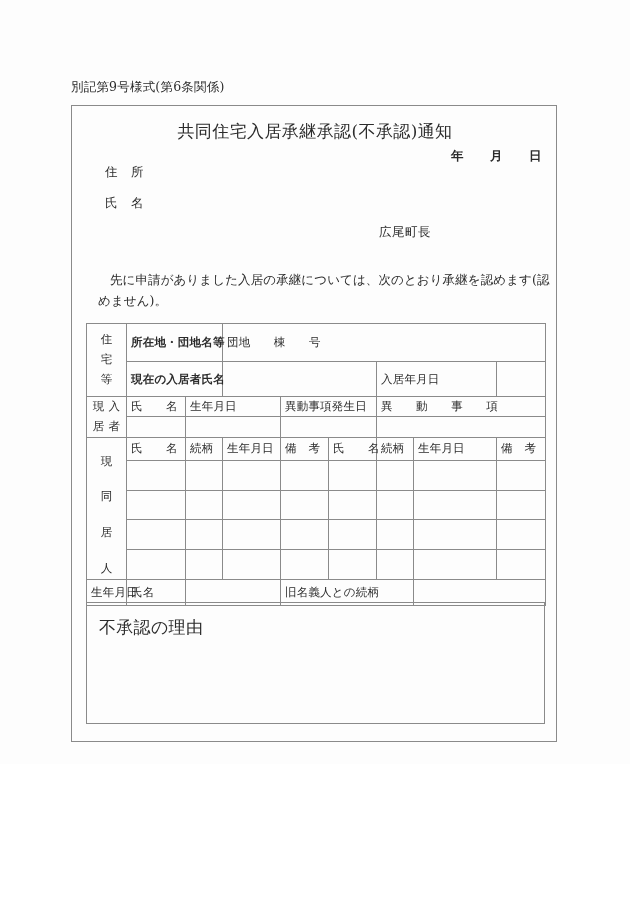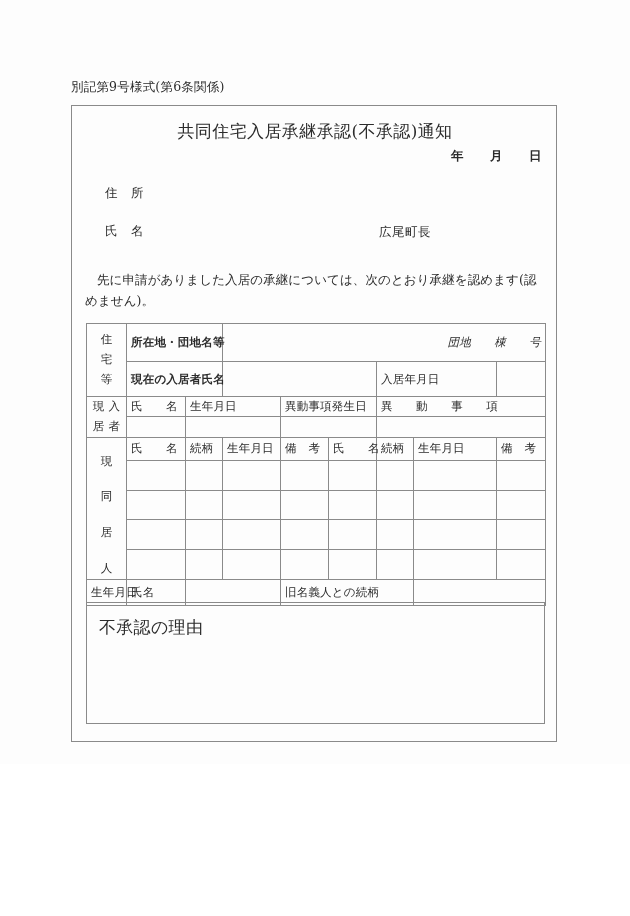--- a/index.html
+++ b/index.html
@@ -66,34 +66,34 @@
   }
   .date-line span { display: inline-block; }
   .date-line .gap { width: 26px; }
 
   .addr-block {
     position: absolute;
     left: 33px;
     top: 58px;
     font-size: 12.5px;
   }
-  .addr-row { margin-bottom: 14px; letter-spacing: 0.5px; margin-top: 21px; }
+  .addr-row { margin-bottom: 14px; letter-spacing: 0.5px; }
 
   .issuer {
     position: absolute;
     left: 307px;
     top: 118px;
     font-size: 12.5px;
     letter-spacing: 0.5px;
     font-family: Liberation Mono, monospace;
   }
 
   .body-text {
     position: absolute;
-    left: 13px;
+    left: 26px;
     top: 163px;
     width: 462px;
     font-size: 12.5px;
     line-height: 1.7;
     text-indent: 12px;
     letter-spacing: 0.1px;
   }
 
   
   table.main {
@@ -115,21 +115,21 @@
   }
   td.vlabel {
     text-align: center;
     line-height: 1.72;
     padding: 0;
   }
   td.vlabel .vch { display: block; }
 
   td.lbl { text-align: left; white-space: nowrap; }
   td.lbl-left { text-align: left; white-space: nowrap; font-weight: bold; }
-  td.lbl-right { text-align: right; white-space: nowrap; padding-right: 10px; font-style: italic; }
+  td.lbl-right { text-align: left; white-space: nowrap; padding-right: 10px; }
   td.blank { }
 
   
   .reason-box {
     position: absolute;
     left: 14px;
     top: 496px;
     width: 459px;
     height: 122px;
     border: 1px solid #8a8a8a;

